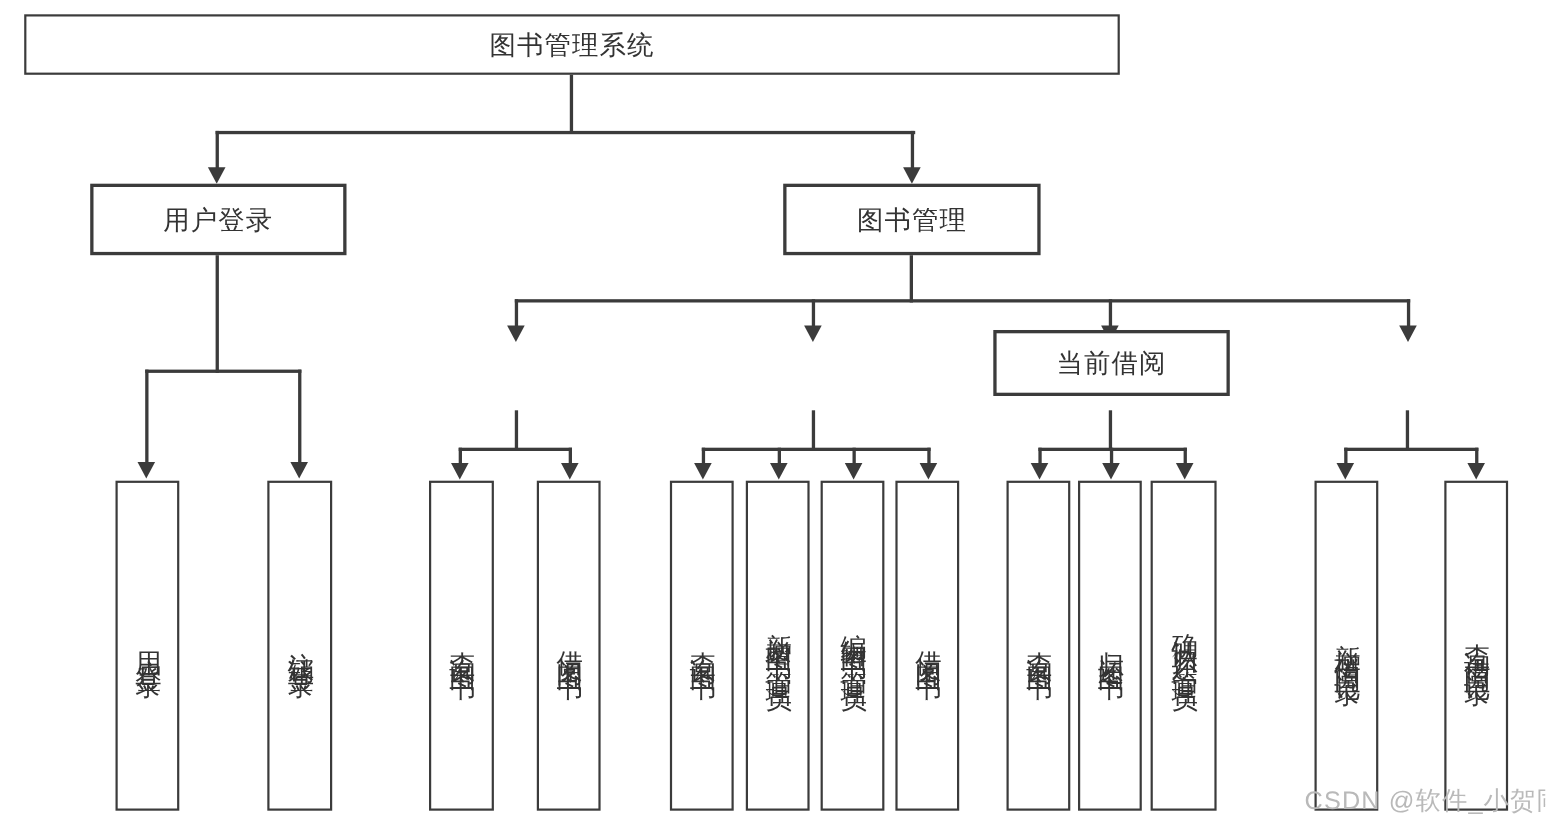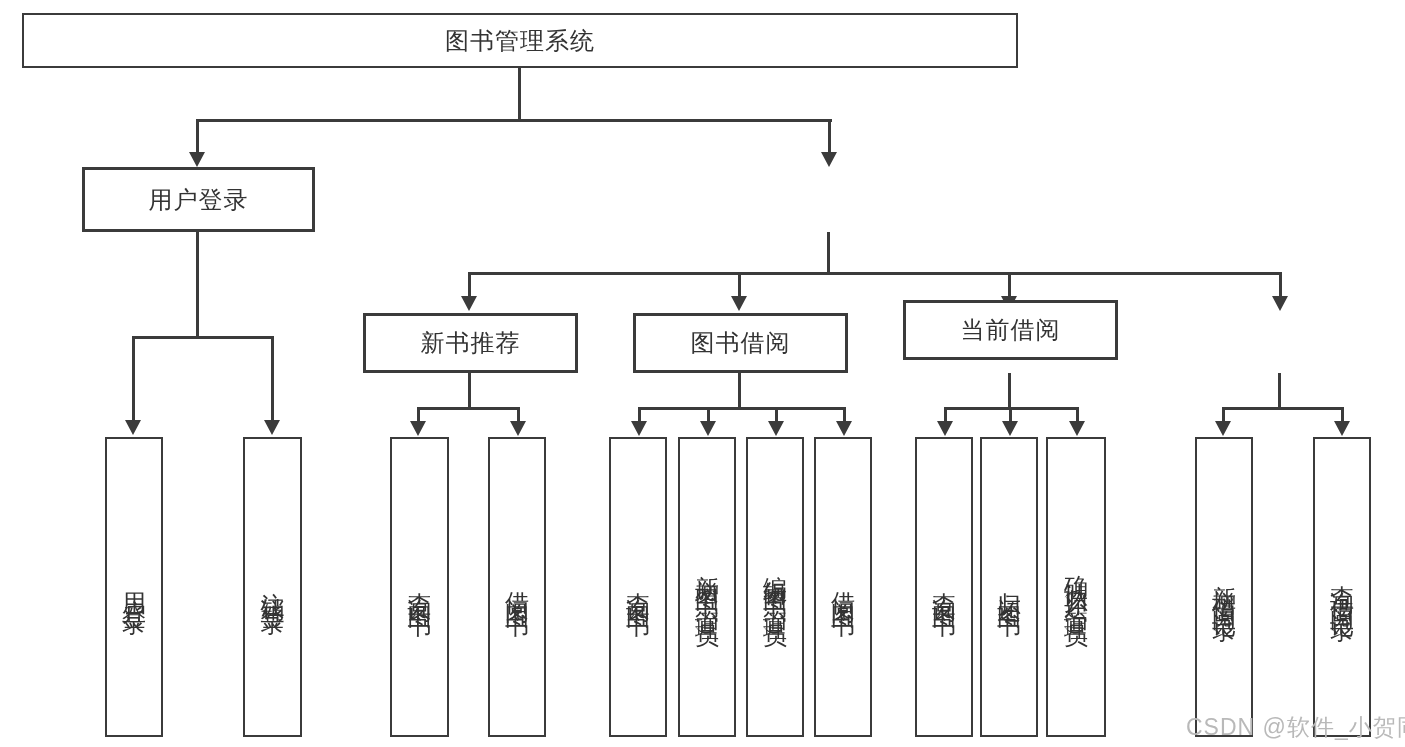--- a/index.html
+++ b/index.html
@@ -61,41 +61,40 @@
   <div class="box root-box" style="left:22px; top:13px; width:996px; height:55px;">图书管理系统</div>
 
   <div class="vline" style="left:518px; top:68px; height:53px;"></div>
   <div class="hline" style="left:196px; top:119px; width:636px;"></div>
   <div class="vline" style="left:196px; top:119px; height:36px;"></div>
   <div class="arrow" style="left:189px; top:152px;"></div>
   <div class="vline" style="left:828px; top:119px; height:36px;"></div>
   <div class="arrow" style="left:821px; top:152px;"></div>
 
   <div class="box" style="left:82px; top:167px; width:233px; height:65px;">用户登录</div>
+  <div class="box" style="left:712px; top:167px; width:234px; height:65px;">图书管理</div>
 
   <div class="vline" style="left:196px; top:232px; height:107px;"></div>
   <div class="hline" style="left:132px; top:336px; width:142px;"></div>
   <div class="vline" style="left:132px; top:336px; height:86px;"></div>
   <div class="arrow" style="left:125px; top:420px;"></div>
   <div class="vline" style="left:271px; top:336px; height:86px;"></div>
   <div class="arrow" style="left:264px; top:420px;"></div>
 
   <div class="vline" style="left:827px; top:232px; height:43px;"></div>
   <div class="hline" style="left:468px; top:272px; width:814px;"></div>
   <div class="vline" style="left:468px; top:272px; height:26px;"></div>
   <div class="arrow" style="left:461px; top:296px;"></div>
   <div class="vline" style="left:738px; top:272px; height:26px;"></div>
   <div class="arrow" style="left:731px; top:296px;"></div>
   <div class="vline" style="left:1008px; top:272px; height:26px;"></div>
   <div class="arrow" style="left:1001px; top:296px;"></div>
   <div class="vline" style="left:1279px; top:272px; height:26px;"></div>
   <div class="arrow" style="left:1272px; top:296px;"></div>
 
-  <div class="box" style="left:363px; top:313px; width:215px; height:60px;">新书推荐</div>
-  <div class="box" style="left:633px; top:313px; width:215px; height:60px;">图书借阅</div>
   <div class="box" style="left:903px; top:300px; width:215px; height:60px;">当前借阅</div>
 
   <div class="vline" style="left:468px; top:373px; height:37px;"></div>
   <div class="hline" style="left:417px; top:407px; width:103px;"></div>
   <div class="vline" style="left:417px; top:407px; height:16px;"></div>
   <div class="arrow" style="left:410px; top:421px;"></div>
   <div class="vline" style="left:517px; top:407px; height:16px;"></div>
   <div class="arrow" style="left:510px; top:421px;"></div>
 
   <div class="vline" style="left:738px; top:373px; height:37px;"></div>

